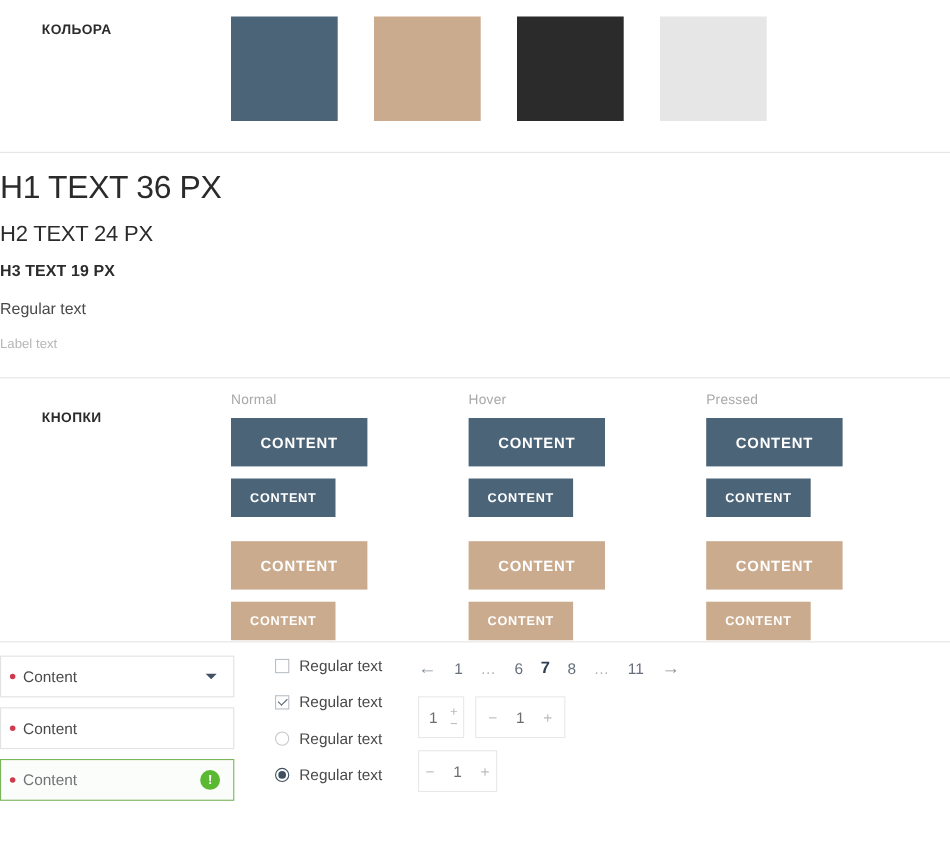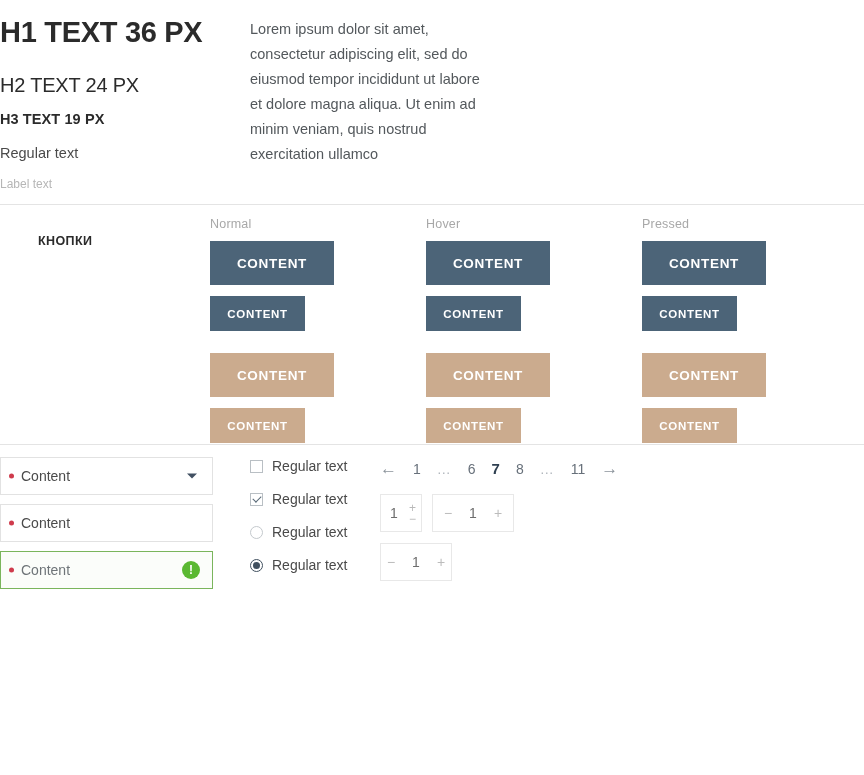--- a/index.html
+++ b/index.html
@@ -41,22 +41,22 @@
   .swatch { width: 97px; height: 95px; }
 
   
   #sec-typo { height: 205px; }
   #sec-typo .sec-label { padding-top: 25px; }
   .typo-cols { display: flex; padding-top: 17px; }
   .typo-left { width: 250px; flex: 0 0 250px; }
   .typo-right { width: 230px; flex: 0 0 230px; }
 
   .t-h1 {
-    font-size: 29px; font-weight: bold; letter-spacing: -0.3px;
-    color: #2b2b2b; line-height: 1.1; margin-bottom: 25px;
+    font-size: 29px; font-weight: normal; letter-spacing: -0.3px;
+    color: #2b2b2b; line-height: 1.1; margin-bottom: 14px;
   }
   .t-h2 {
     font-size: 20px; font-weight: normal; letter-spacing: -0.2px;
     color: #2b2b2b; line-height: 1.1; margin-bottom: 16px;
   }
   .t-h3 {
     font-size: 14.5px; font-weight: bold; letter-spacing: 0.1px;
     color: #2b2b2b; line-height: 1.1; margin-bottom: 17px;
   }
   .t-reg { font-size: 14.5px; color: #4a4a4a; margin-bottom: 16px; }
@@ -205,33 +205,41 @@
   .step-h .sop { font-size: 14px; color: #bcbcbc; cursor: pointer; line-height: 1; }
   .step-h .sv  { font-size: 14px; color: #6d6d6d; }
   .step-h.w1 { width: 82px; }
   .step-h.w2 { width: 72px; }
 </style>
 </head>
 <body>
 
 <div class="page">
 
+  <div class="section" id="sec-colors">
+    <div class="sec-label">КОЛЬОРА</div>
+    <div class="sec-body">
+      <div class="swatch-row">
+        <div class="swatch" id="sw0" style="background: rgb(76, 100, 120);"></div>
+        <div class="swatch" id="sw1" style="background: rgb(203, 171, 142);"></div>
+        <div class="swatch" id="sw2" style="background: rgb(43, 43, 43);"></div>
+        <div class="swatch" id="sw3" style="background: rgb(230, 230, 230);"></div>
+      </div>
+    </div>
+  </div>
 
   <div class="section" id="sec-typo">
     <div class="sec-body">
       <div class="typo-cols">
         <div class="typo-left">
           <div class="t-h1">H1 TEXT 36 PX</div>
           <div class="t-h2">H2 TEXT 24 PX</div>
           <div class="t-h3">H3 TEXT 19 PX</div>
           <div class="t-reg">Regular text</div>
           <div class="t-label">Label text</div>
-        </div>
-        <div class="typo-right">
-          <div class="t-para">Lorem ipsum dolor sit amet, consectetur adipiscing elit, sed do eiusmod tempor incididunt ut labore et dolore magna aliqua. Ut enim ad minim veniam, quis nostrud exercitation ullamco</div>
         </div>
       </div>
     </div>
   </div>
 
   <div class="section" id="sec-buttons">
     <div class="sec-label">КНОПКИ</div>
     <div class="sec-body">
       <div class="btn-cols">
 

